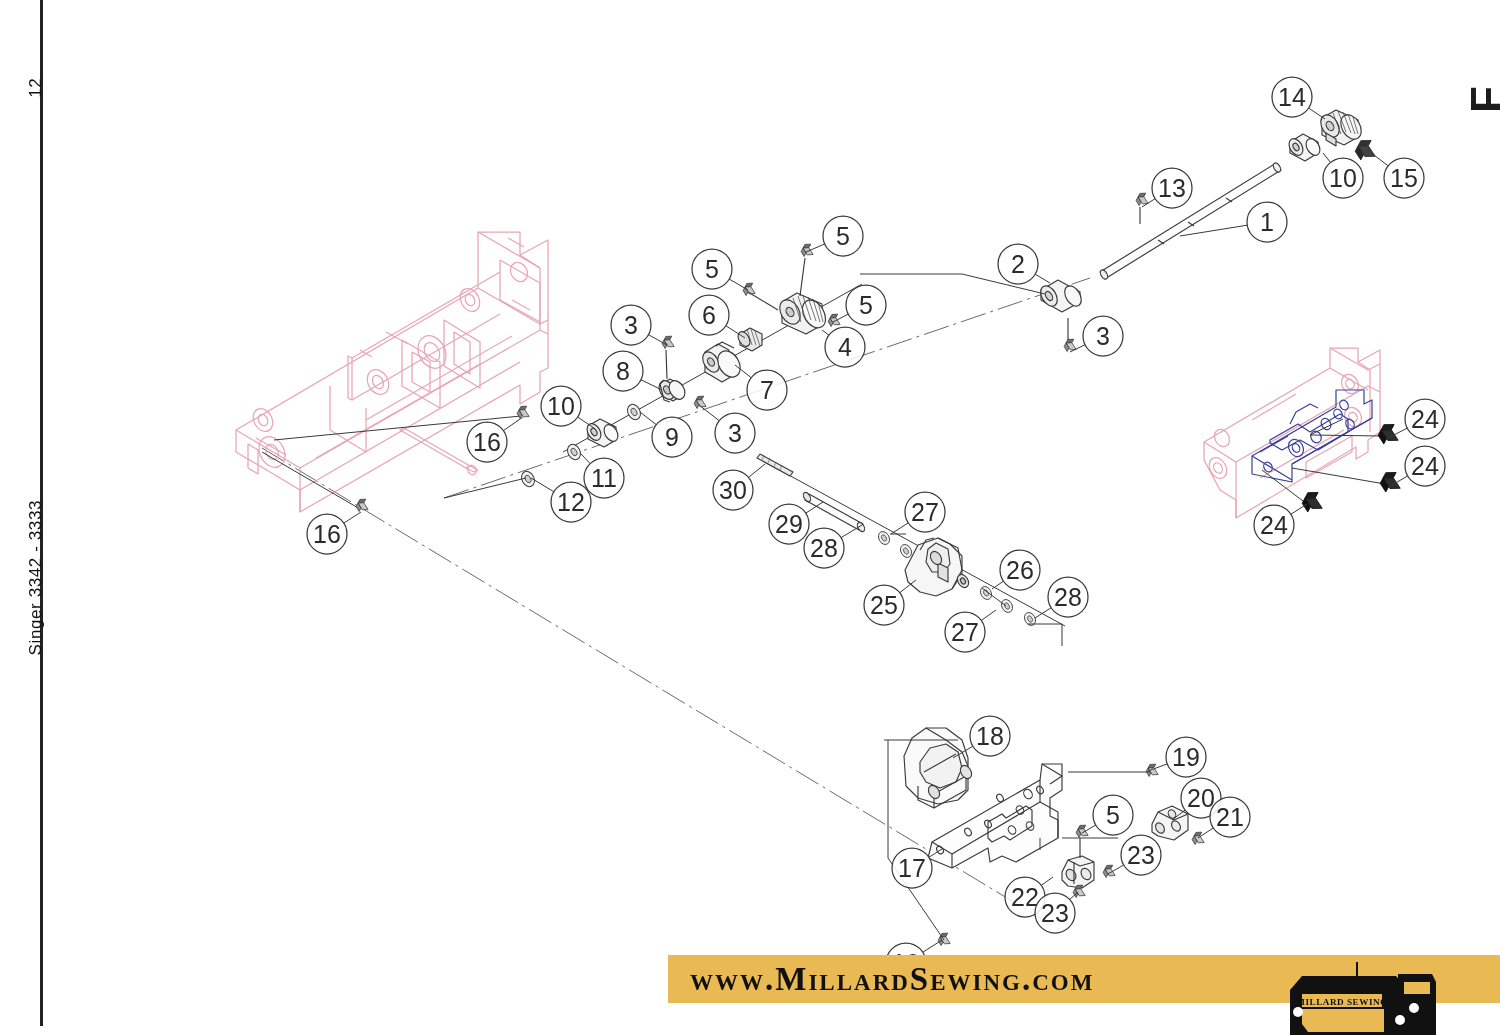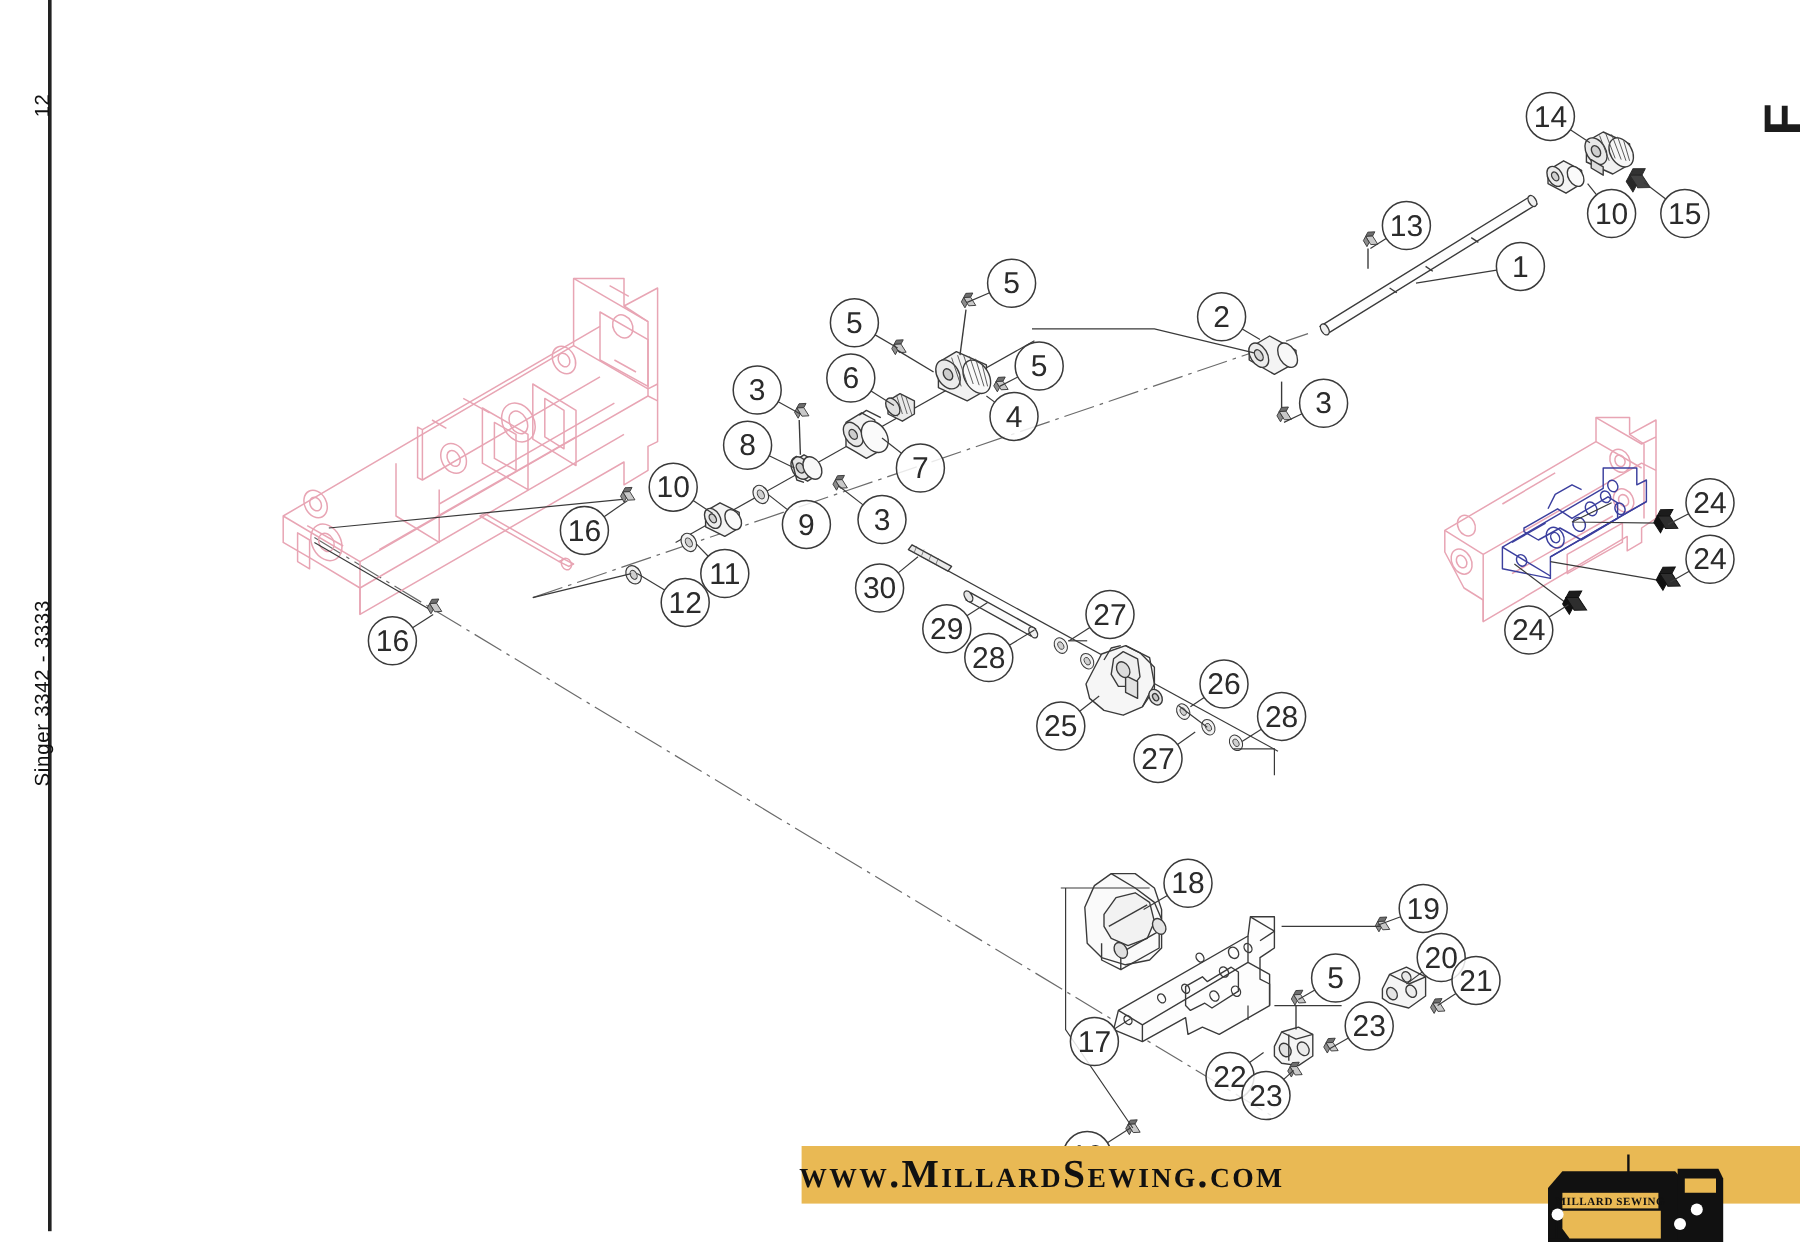--- a/index.html
+++ b/index.html
@@ -42,21 +42,21 @@
   
   #drawing{position:absolute;left:0;top:0;width:1500px;height:1035px;}
   #drawing svg{display:block;}
 
   
   #banner{
     position:absolute;left:668px;top:955px;width:832px;height:48px;
     background:#e9b954;
   }
   #banner-text{
-    position:absolute;left:666px;top:957px;width:600px;height:44px;
+    position:absolute;left:690px;top:957px;width:600px;height:44px;
     line-height:44px;
     font-family:"Liberation Serif", serif;
     font-weight:bold;color:#111;
     font-size:33px;letter-spacing:2px;
     font-variant:small-caps;
     white-space:nowrap;
   }
   #logo{
     position:absolute;left:1272px;top:960px;width:168px;height:100px;
   }

